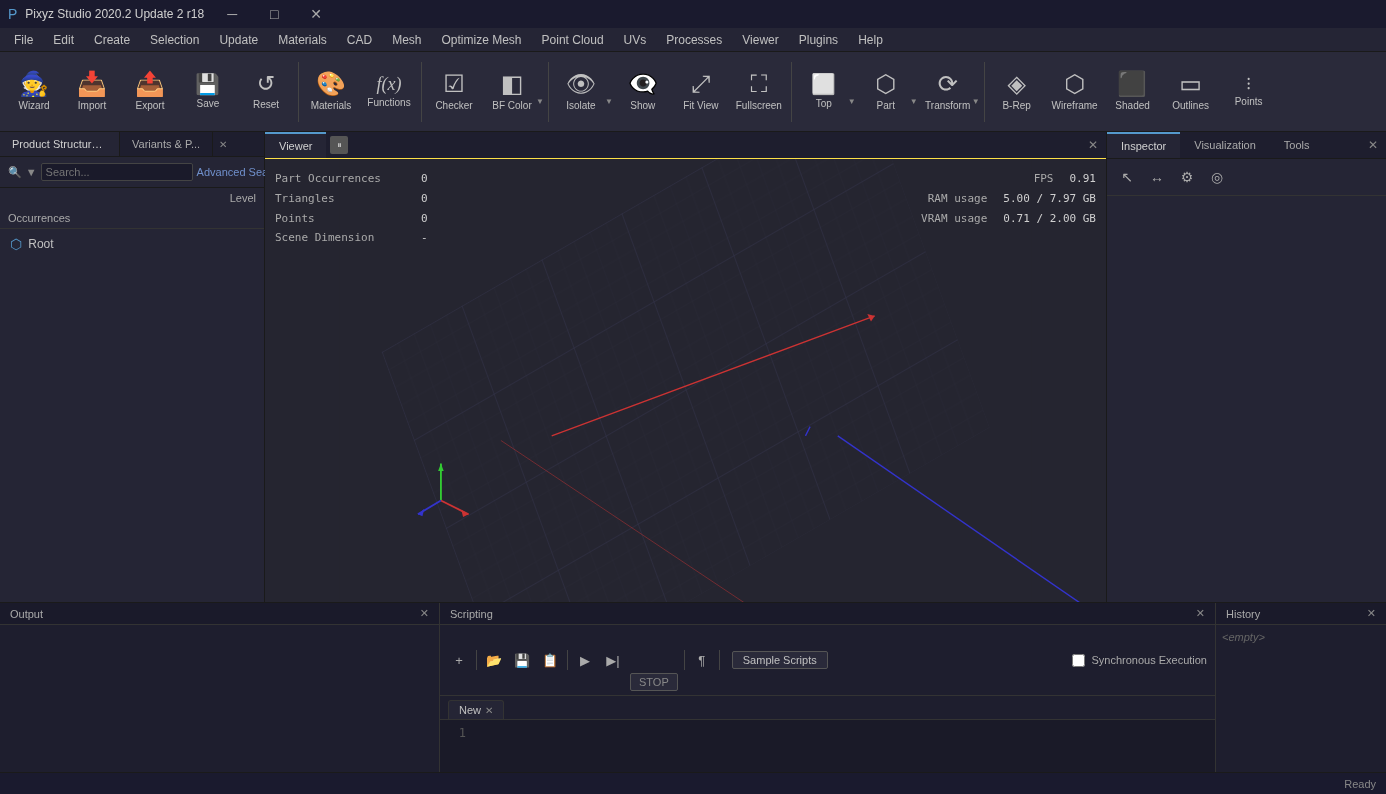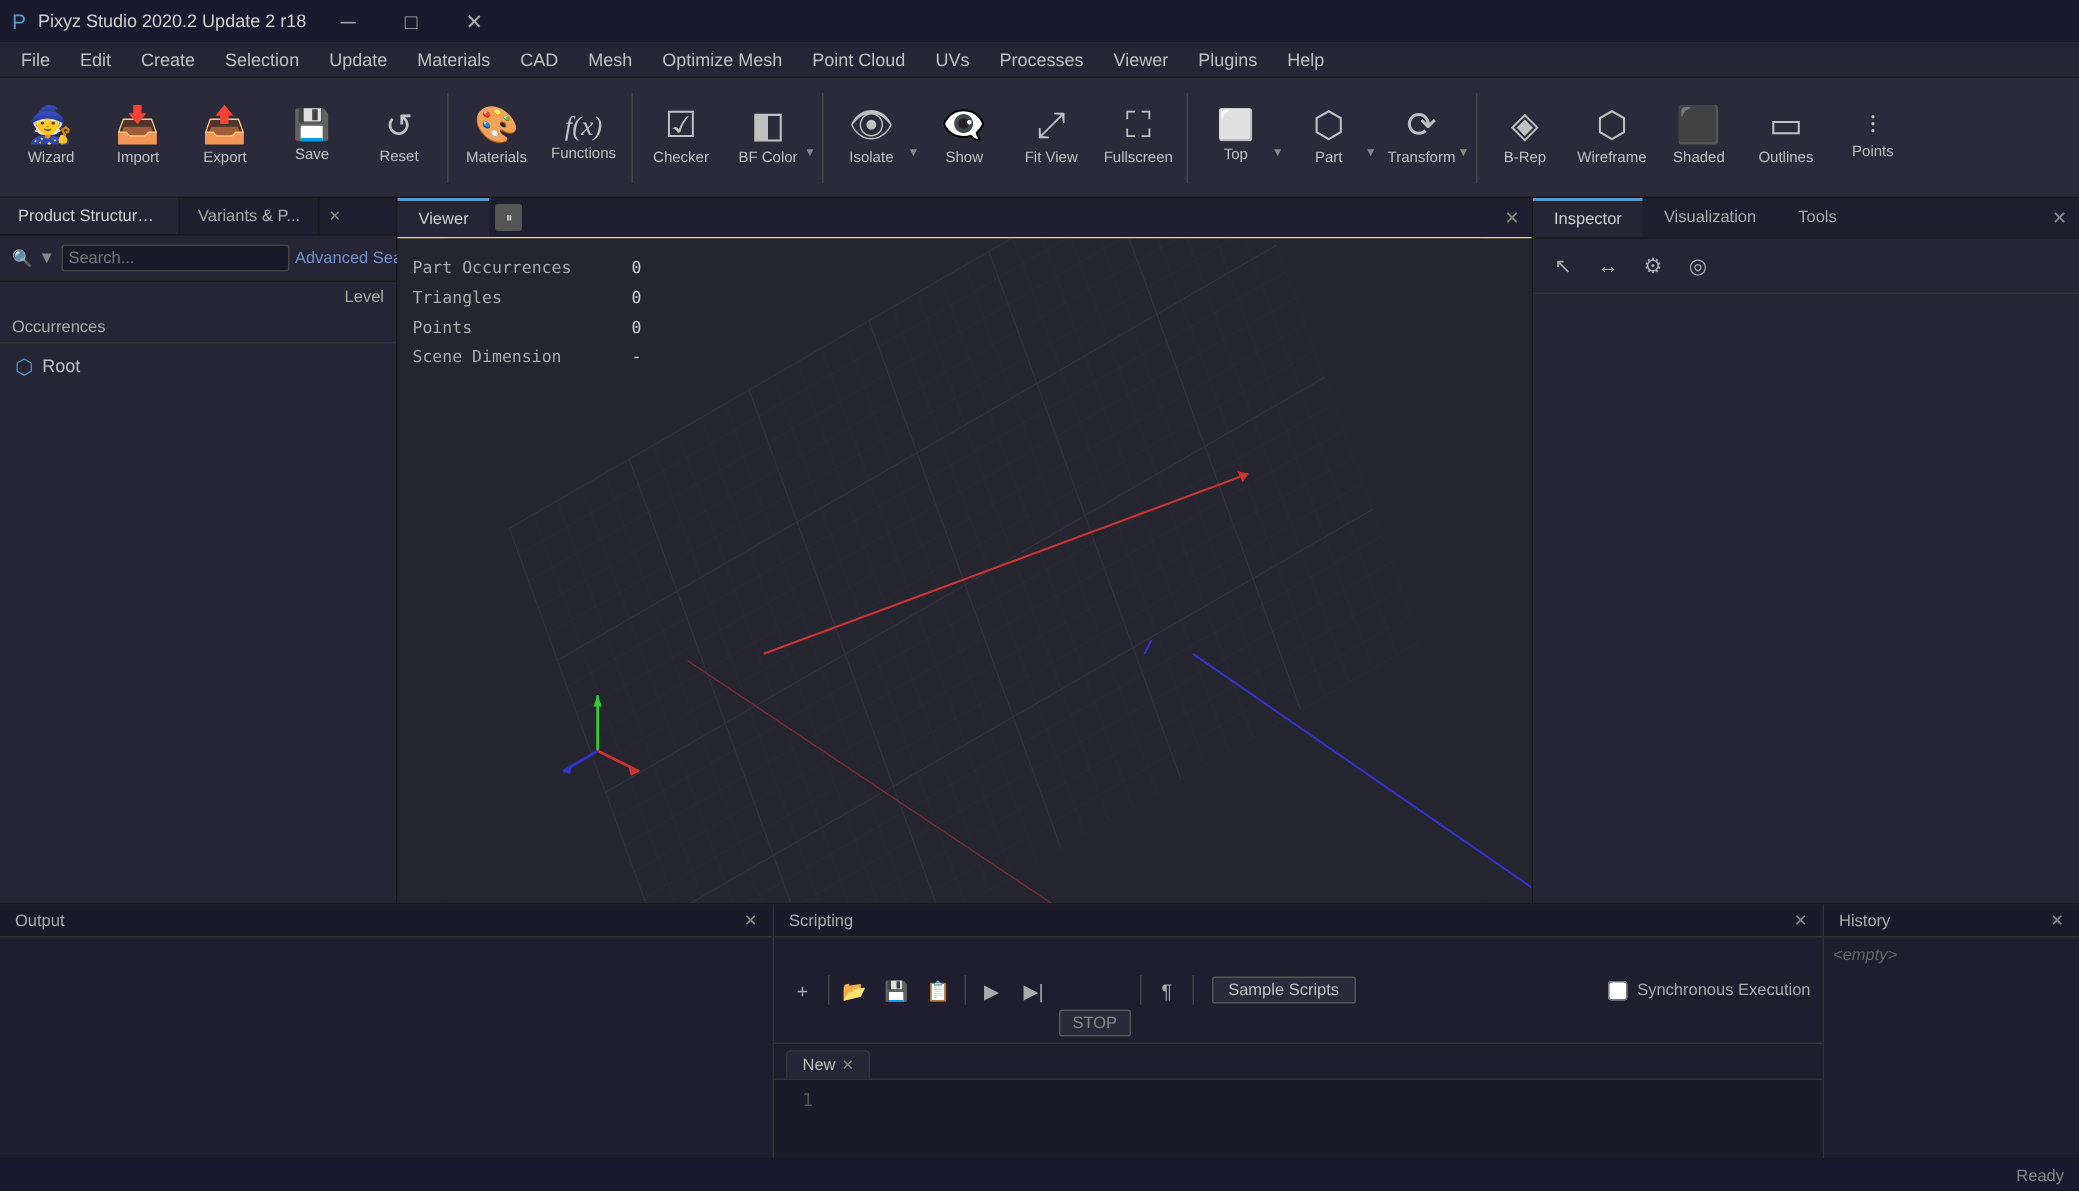--- a/index.html
+++ b/index.html
@@ -274,21 +274,21 @@
     #viewer-perf .perf-value { color: #d0d0d0; }
 
     
     #grid-container {
       position: absolute;
       top: 0; left: 0; right: 0; bottom: 0;
     }
 
     
     #right-panel {
-      width: 365px;
+      width: 280px;
       background: #252535;
       display: flex;
       flex-direction: column;
       flex-shrink: 0;
       border-left: 1px solid #1a1a1a;
     }
     #right-panel-tabs {
       display: flex;
       background: #1e1e2e;
       border-bottom: 1px solid #1a1a1a;
@@ -325,21 +325,21 @@
     #right-content { flex: 1; overflow-y: auto; }
 
     
     #bottom-area {
       display: flex;
       height: 170px;
       flex-shrink: 0;
       border-top: 1px solid #1a1a1a;
     }
     #output-panel {
-      width: 516px;
+      width: 440px;
       background: #1e1e2e;
       display: flex;
       flex-direction: column;
       border-right: 1px solid #333;
       flex-shrink: 0;
     }
     #output-header {
       display: flex;
       align-items: center;
       padding: 4px 10px;
@@ -703,20 +703,34 @@
         <div class="stat-row">
           <span class="stat-label">Points</span>
           <span class="stat-value">0</span>
         </div>
         <div class="stat-row">
           <span class="stat-label">Scene Dimension</span>
           <span class="stat-value">-</span>
         </div>
       </div>
 
+      <div id="viewer-perf">
+        <div class="perf-row">
+          <span class="perf-label">FPS</span>
+          <span class="perf-value">0.91</span>
+        </div>
+        <div class="perf-row">
+          <span class="perf-label">RAM usage</span>
+          <span class="perf-value">5.00 / 7.97 GB</span>
+        </div>
+        <div class="perf-row">
+          <span class="perf-label">VRAM usage</span>
+          <span class="perf-value">0.71 / 2.00 GB</span>
+        </div>
+      </div>
     </div>
   </div>
 
   <div id="right-panel">
     <div id="right-panel-tabs">
       <div class="right-tab active">Inspector</div>
       <div class="right-tab">Visualization</div>
       <div class="right-tab">Tools</div>
       <div class="right-panel-close">✕</div>
     </div>

